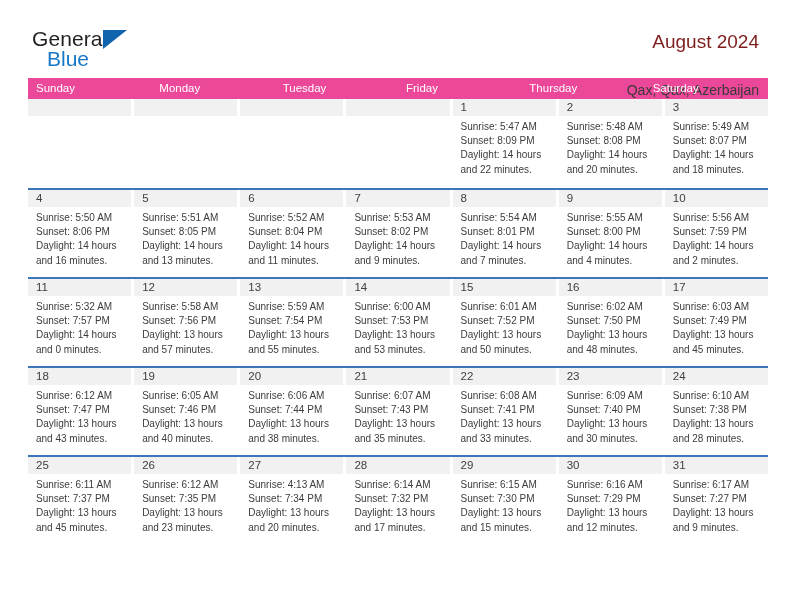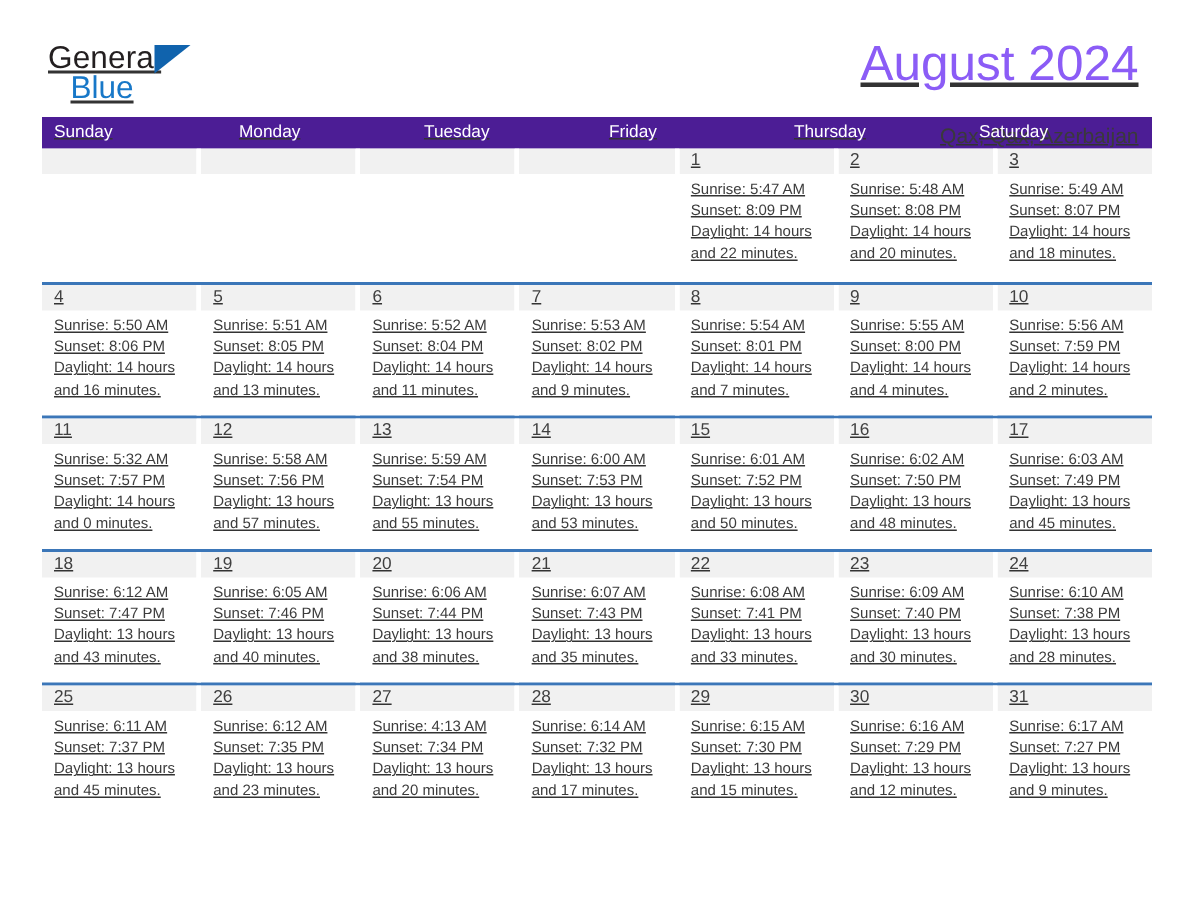--- a/index.html
+++ b/index.html
@@ -14,21 +14,20 @@
     font-family: "Liberation Sans", sans-serif;
     color: #333333;
     overflow: hidden;
   }
 
   .page {
     position: relative;
     width: 792px;
     height: 612px;
     box-sizing: border-box;
-    text-decoration: underline;
   }
 
   
   .header {
     display: flex;
     align-items: flex-start;
     justify-content: space-between;
     padding: 26px 30px 0 32px;
     box-sizing: border-box;
     height: 78px;
@@ -61,44 +60,44 @@
     height: 0;
     border-left: 24px solid #1063ad;
     border-bottom: 19px solid transparent;
   }
 
   .title-block {
     text-align: right;
     padding-right: 3px;
   }
   .cal-title {
-    font-size: 33px;
+    font-size: 19px;
     font-weight: normal;
-    color: #8b5cf6;
+    color: #7f1d1d;
     line-height: 31px;
     white-space: nowrap;
   }
   .cal-subtitle {
     font-size: 14px;
     color: #3a3a3a;
     line-height: 20px;
     margin-top: 23px;
     white-space: nowrap;
   }
 
   
   .calendar {
     margin: 0 24px 0 28px;
     width: 740px;
     box-sizing: border-box;
   }
 
   .weekday-row {
     display: flex;
-    background: #4c1d95;
+    background: #ec4899;
     height: 21px;
   }
   .weekday {
     flex: 1 1 0;
     color: #ffffff;
     font-size: 11.5px;
     line-height: 21px;
     padding-left: 8px;
     box-sizing: border-box;
     white-space: nowrap;

